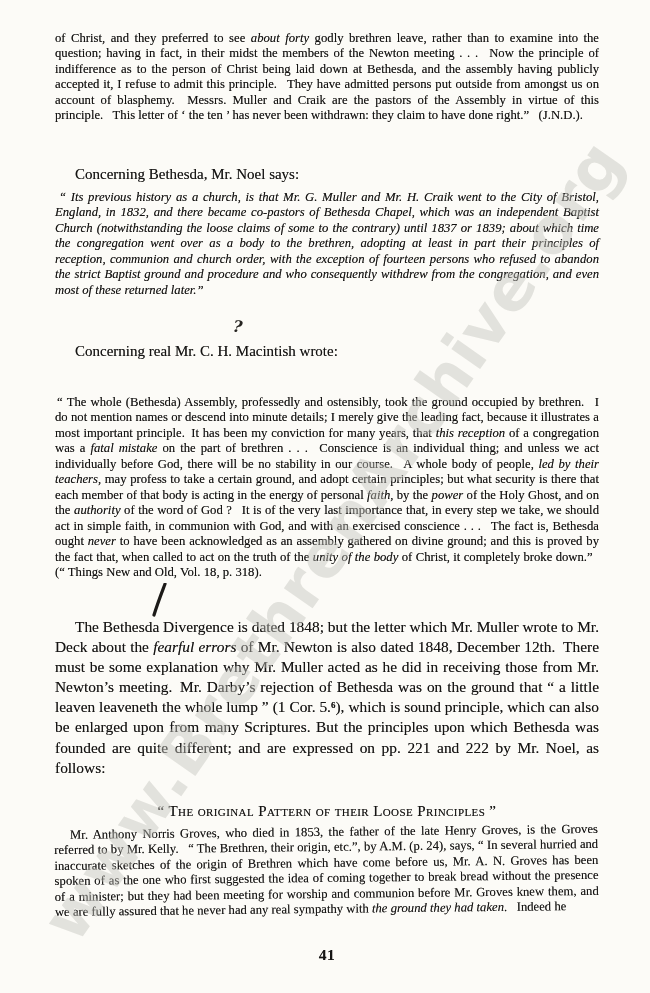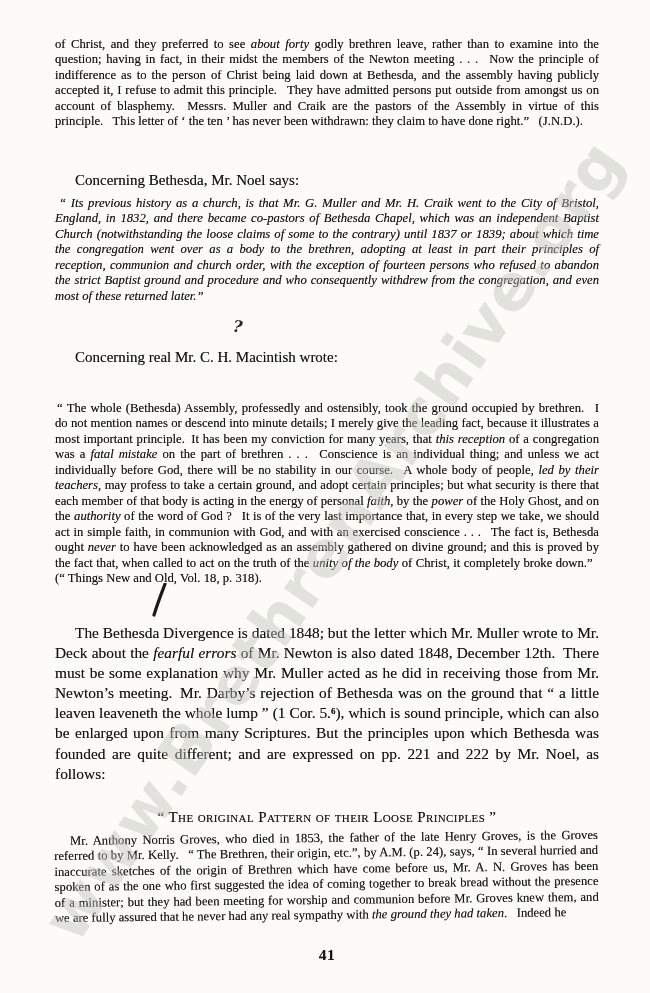--- a/index.html
+++ b/index.html
@@ -8,21 +8,21 @@
     position:relative;
     width:650px;height:993px;
     margin:0 auto;
     background:#fcfbf7;
     overflow:hidden;
     font-family:"Liberation Serif", serif;
     color:#151413;
   }
   .text-col{
     position:absolute;
-    left:55px;top:12px;
+    left:55px;top:6px;
     width:544px;height:856px;
   }
   .block{position:absolute;left:0;width:544px;margin:0;}
   p{margin:0;text-align:justify;text-shadow:0 0 .4px rgba(20,19,18,.55);}
   .small{font-size:12.7px;line-height:15.45px;}
   .large{font-size:15.4px;line-height:20.1px;font-family:Liberation Serif, serif;}
   .heading{font-size:15px;line-height:18px;text-indent:20px;text-align:left;}
   .caps-heading{
     font-variant:small-caps;
     text-align:center;text-indent:0;

